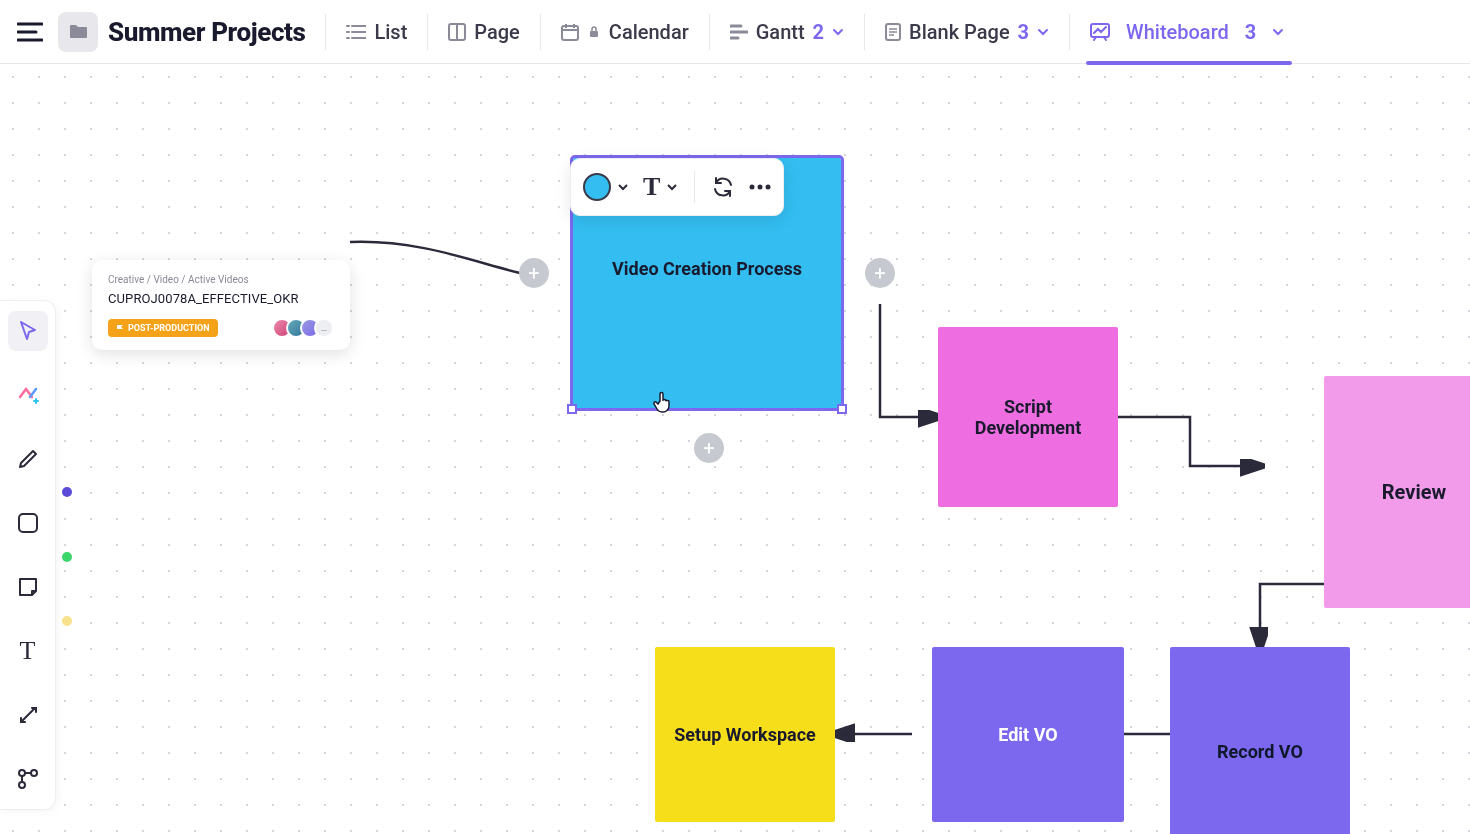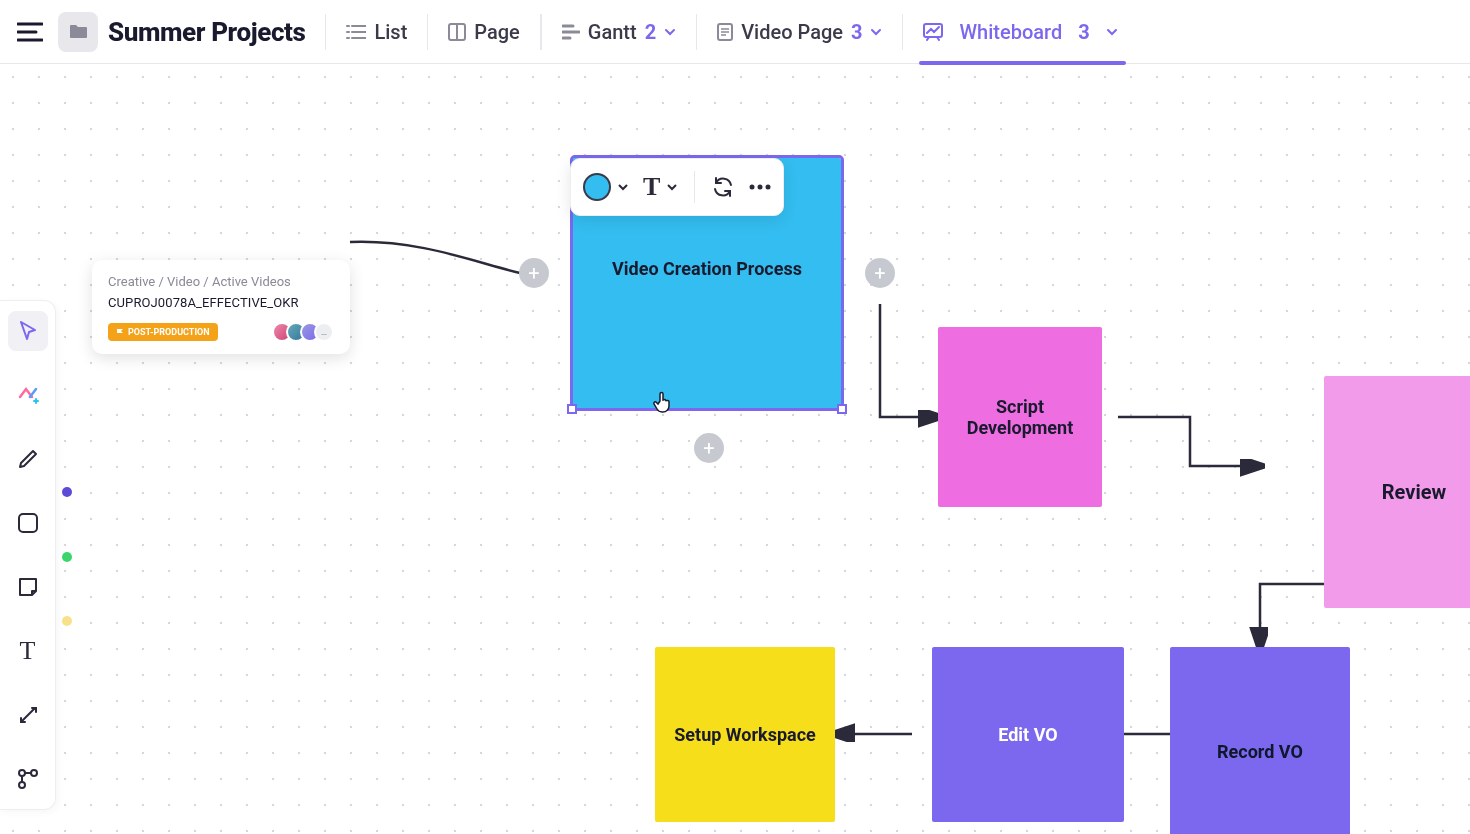--- a/index.html
+++ b/index.html
@@ -21,21 +21,21 @@
 .canvas { position: absolute; top: 64px; left: 0; right: 0; bottom: 0; background-image: radial-gradient(circle, #d5d5dd 1.5px, transparent 1.5px); background-size: 26px 26px; background-position: 0 0; }
 
 
 .side-toolbar { position: absolute; top: 300px; left: 0; width: 56px; background: #fff; border: 1px solid #eceef1; border-left: none; border-radius: 0 12px 12px 0; padding: 10px 0; display: flex; flex-direction: column; align-items: center; gap: 24px; box-shadow: 2px 2px 8px rgba(0,0,0,0.04); z-index: 5; }
 .tool { width: 40px; height: 40px; display: flex; align-items: center; justify-content: center; border-radius: 8px; cursor: pointer; color: #2a2a3a; }
 .tool.sel { background: #f0f0f5; }
 .dot-indicator { position: absolute; left: 62px; width: 10px; height: 10px; border-radius: 50%; }
 
 
 .task-card { position: absolute; top: 196px; left: 92px; width: 258px; background: #fff; border-radius: 10px; box-shadow: 0 4px 16px rgba(0,0,0,0.12); padding: 14px 16px 12px; z-index: 3; }
-.breadcrumb { font-size: 13px; color: #8a8a98; margin-bottom: 6px; }
+.breadcrumb { font-size: 10px; color: #8a8a98; margin-bottom: 6px; }
 .task-title { font-size: 13px; font-weight: 400; color: #1a1a2e; letter-spacing: 0.1px; margin-bottom: 12px; }
 .task-footer { display: flex; align-items: center; justify-content: space-between; }
 .tag { background: #f4a218; color: #fff; font-size: 9px; font-weight: 700; padding: 4px 8px; border-radius: 4px; display: flex; align-items: flex-end; gap: 4px; }
 .avatars { display: flex; }
 .avatar { width: 20px; height: 20px; border-radius: 50%; border: 2px solid #fff; margin-left: -6px; background: #888; }
 .avatar.a1 { background: linear-gradient(135deg,#e8a,#c47); }
 .avatar.a2 { background: linear-gradient(135deg,#6ab,#379); }
 .avatar.a3 { background: linear-gradient(135deg,#9b9bdf,#7b68ee); }
 .avatar.more { background: #eceef1; color: #666; font-size: 9px; display: flex; align-items: center; justify-content: center; }
 
@@ -89,40 +89,51 @@
   <div class="vsep"></div>
   <div class="view-tab">
     <svg width="18" height="18" viewBox="0 0 18 18">
         <rect x="1" y="1" width="16" height="16" rx="2" stroke="#8a8a98" stroke-width="2" fill="none"></rect>
         <path d="M9 1v16" stroke="#8a8a98" stroke-width="2"></path>
       </svg>
     <span>Page</span>
   </div>
 
   <div class="vsep"></div>
+  <div class="view-tab">
+    <svg width="18" height="18" viewBox="0 0 18 18">
+        <rect x="1" y="3" width="16" height="14" rx="2" stroke="#8a8a98" stroke-width="2" fill="none"></rect>
+        <path d="M1 7h16M5 1v4M13 1v4" stroke="#8a8a98" stroke-width="2"></path>
+      </svg>
+    <svg class="lock-icon" viewBox="0 0 14 14">
+        <rect x="3" y="6" width="8" height="6" rx="1" fill="#8a8a98"></rect>
+        <path d="M5 6V4a2 2 0 014 0v2" stroke="#8a8a98" stroke-width="1.5" fill="none"></path>
+      </svg>
+    <span>Calendar</span>
+  </div>
 
   <div class="vsep"></div>
   <div class="view-tab">
     <svg width="18" height="16" viewBox="0 0 18 16">
         <path d="M1 2h10M1 8h16M1 14h7" stroke="#8a8a98" stroke-width="3" stroke-linecap="round"></path>
       </svg>
     <span>Gantt</span>
     <span class="cnt">2</span>
     <svg class="chev" viewBox="0 0 12 12">
         <path d="M2 4l4 4 4-4" stroke="#7b68ee" stroke-width="2" fill="none" stroke-linecap="round"></path>
       </svg>
   </div>
 
   <div class="vsep"></div>
   <div class="view-tab">
     <svg width="16" height="18" viewBox="0 0 16 18">
         <rect x="1" y="1" width="14" height="16" rx="2" stroke="#8a8a98" stroke-width="2" fill="none"></rect>
         <path d="M4 6h8M4 9h8M4 12h5" stroke="#8a8a98" stroke-width="1.5"></path>
       </svg>
-    <span>Video Page</span>
+    <span>Blank Page</span>
     <span class="cnt">3</span>
     <svg class="chev" viewBox="0 0 12 12">
         <path d="M2 4l4 4 4-4" stroke="#7b68ee" stroke-width="2" fill="none" stroke-linecap="round"></path>
       </svg>
   </div>
 
   <div class="vsep"></div>
   <div class="view-tab active">
     <svg width="20" height="18" viewBox="0 0 20 18">
         <rect x="1" y="1" width="18" height="13" rx="2" stroke="#7b68ee" stroke-width="2" fill="none"></rect>
@@ -207,21 +218,21 @@
 
   <div class="shape selected" style="top:94px;left:573px;width:268px;height:250px;background:#33bdf0;align-items:flex-start;padding-top:100px">
     <span>Video Creation Process</span>
     <div class="handle bl"></div>
     <div class="handle br"></div>
   </div>
   <div class="plus-handle" style="top:194px;left:519px">+</div>
   <div class="plus-handle" style="top:194px;left:865px">+</div>
   <div class="plus-handle" style="top:369px;left:694px">+</div>
 
-  <div class="shape" style="top:263px;left:938px;width:164px;height:180px;background:#ee6ee2">
+  <div class="shape" style="top:263px;left:938px;width:180px;height:180px;background:#ee6ee2">
     <span style="padding:0 12px">Script Development</span>
   </div>
   <div class="shape" style="top:312px;left:1324px;width:180px;height:232px;background:#f29bea;font-size:20px">
     <span>Review</span>
   </div>
   <div class="shape" style="top:583px;left:1170px;width:180px;height:209px;background:#7b68ee;color:#0f172a">
     <span>Record VO</span>
   </div>
   <div class="shape" style="top:583px;left:932px;width:192px;height:175px;background:#7b68ee;color:#ffffff">
     <span>Edit VO</span>

